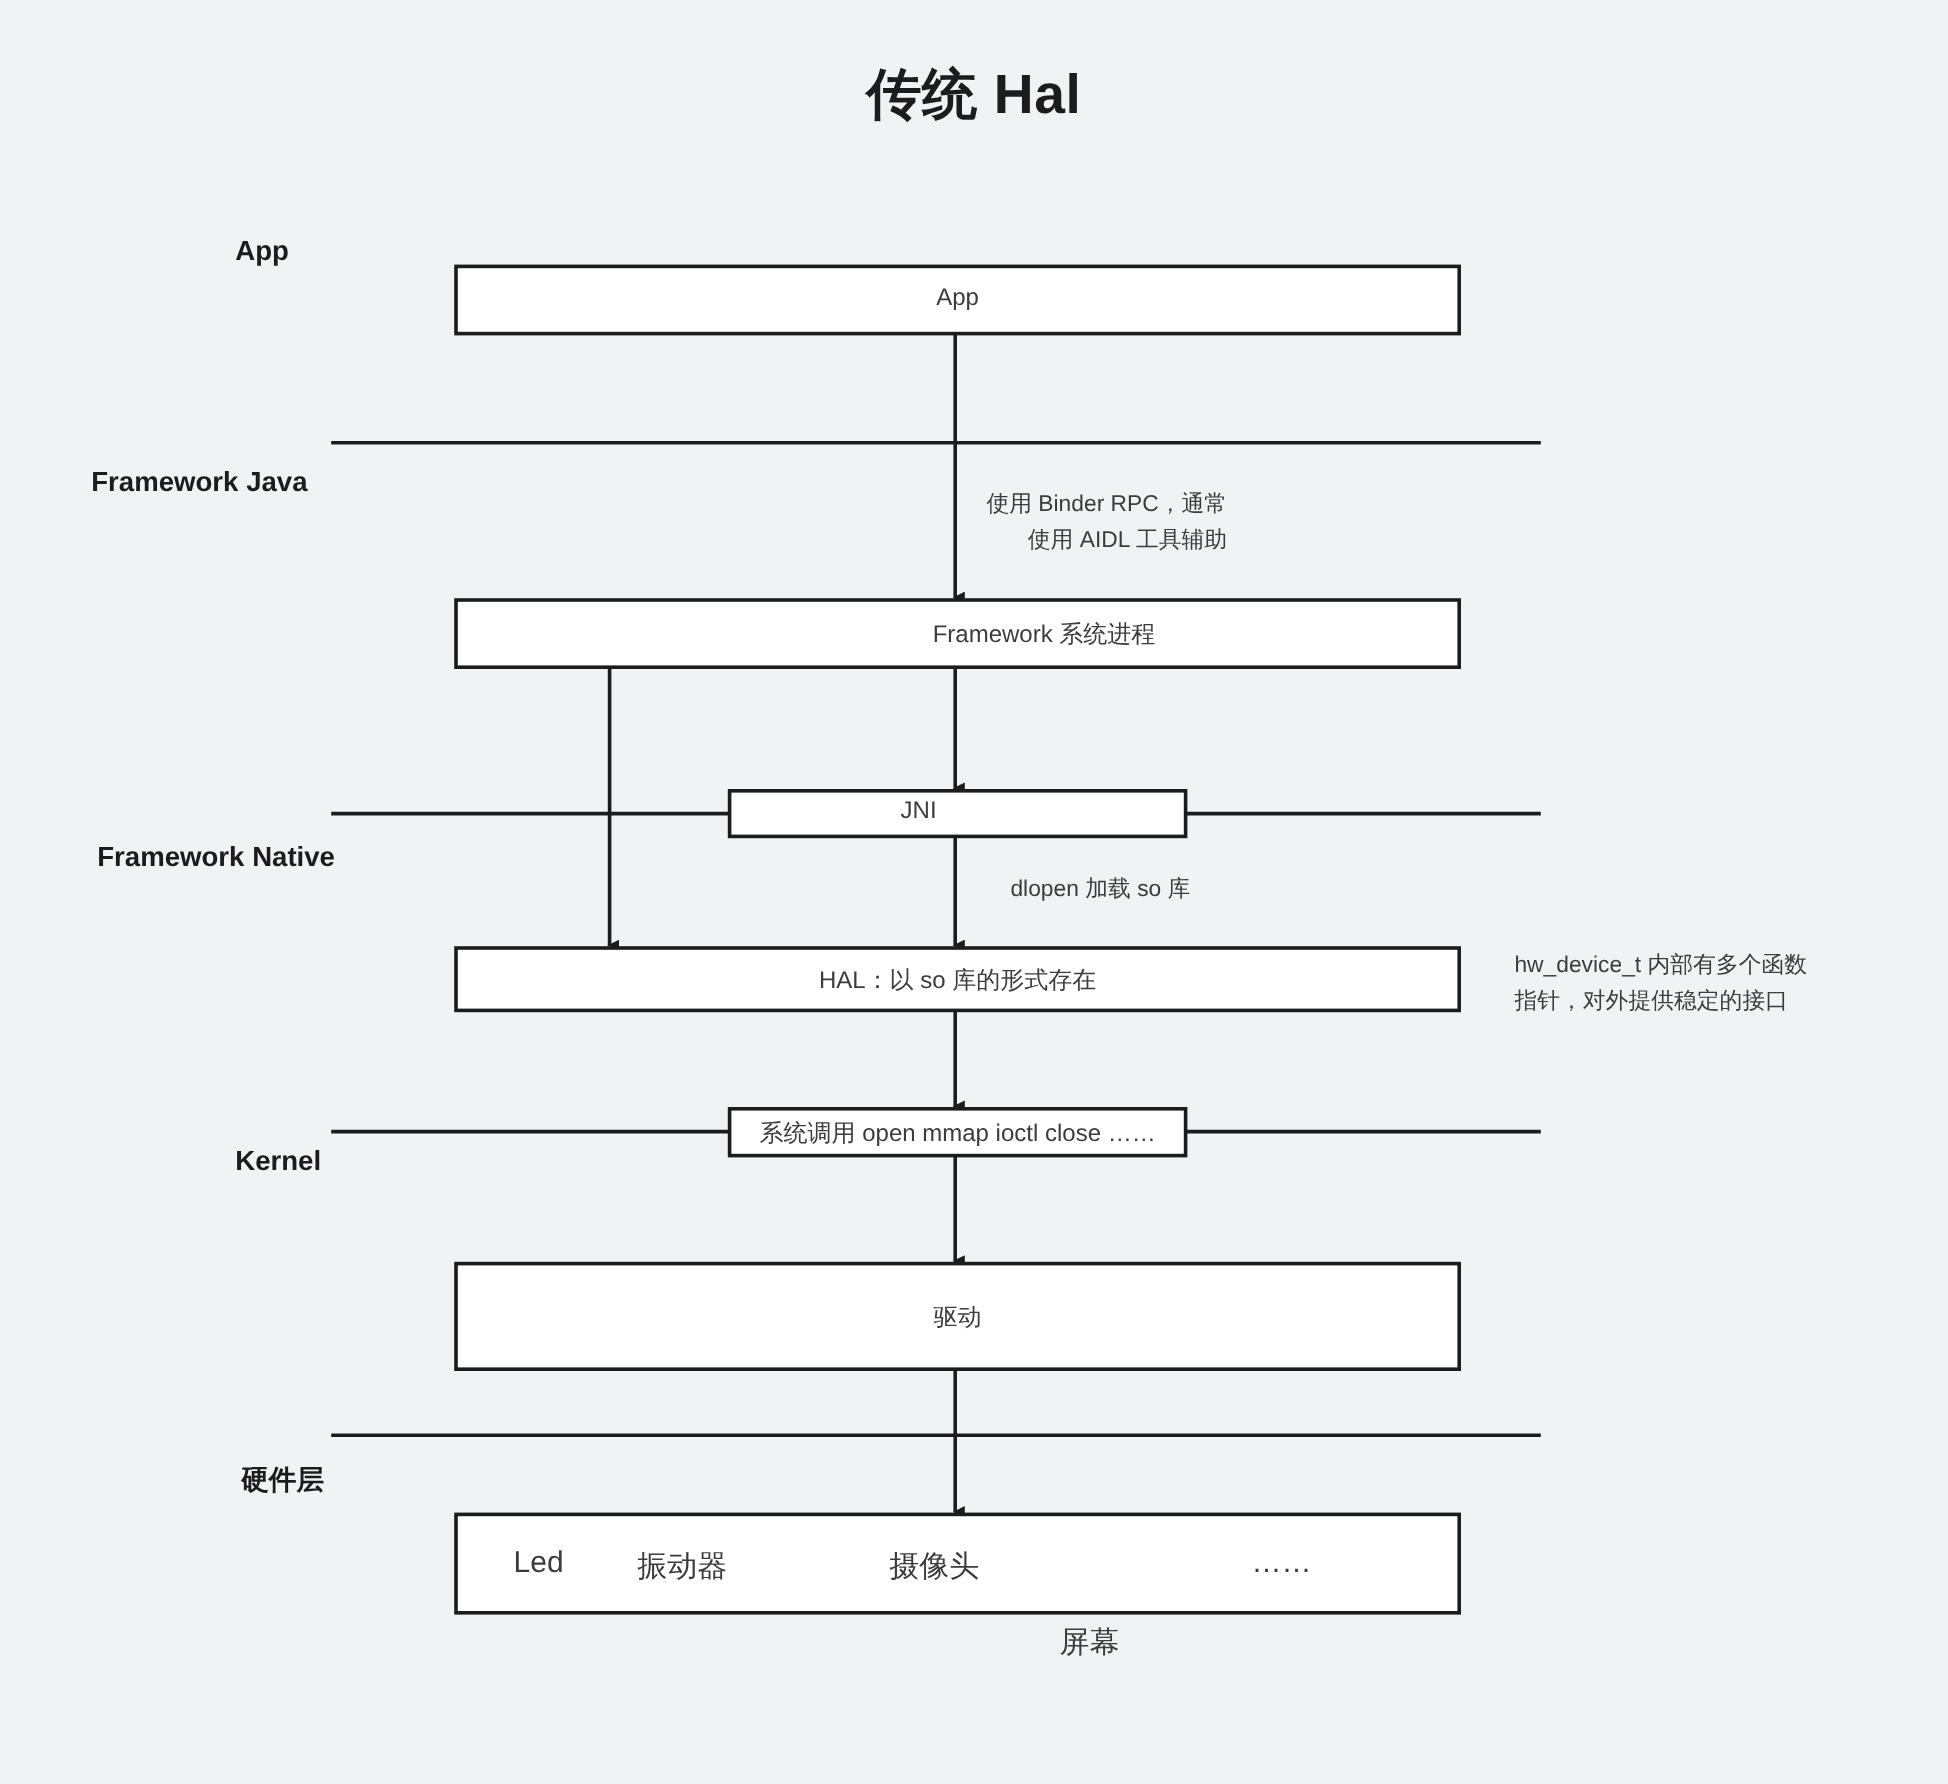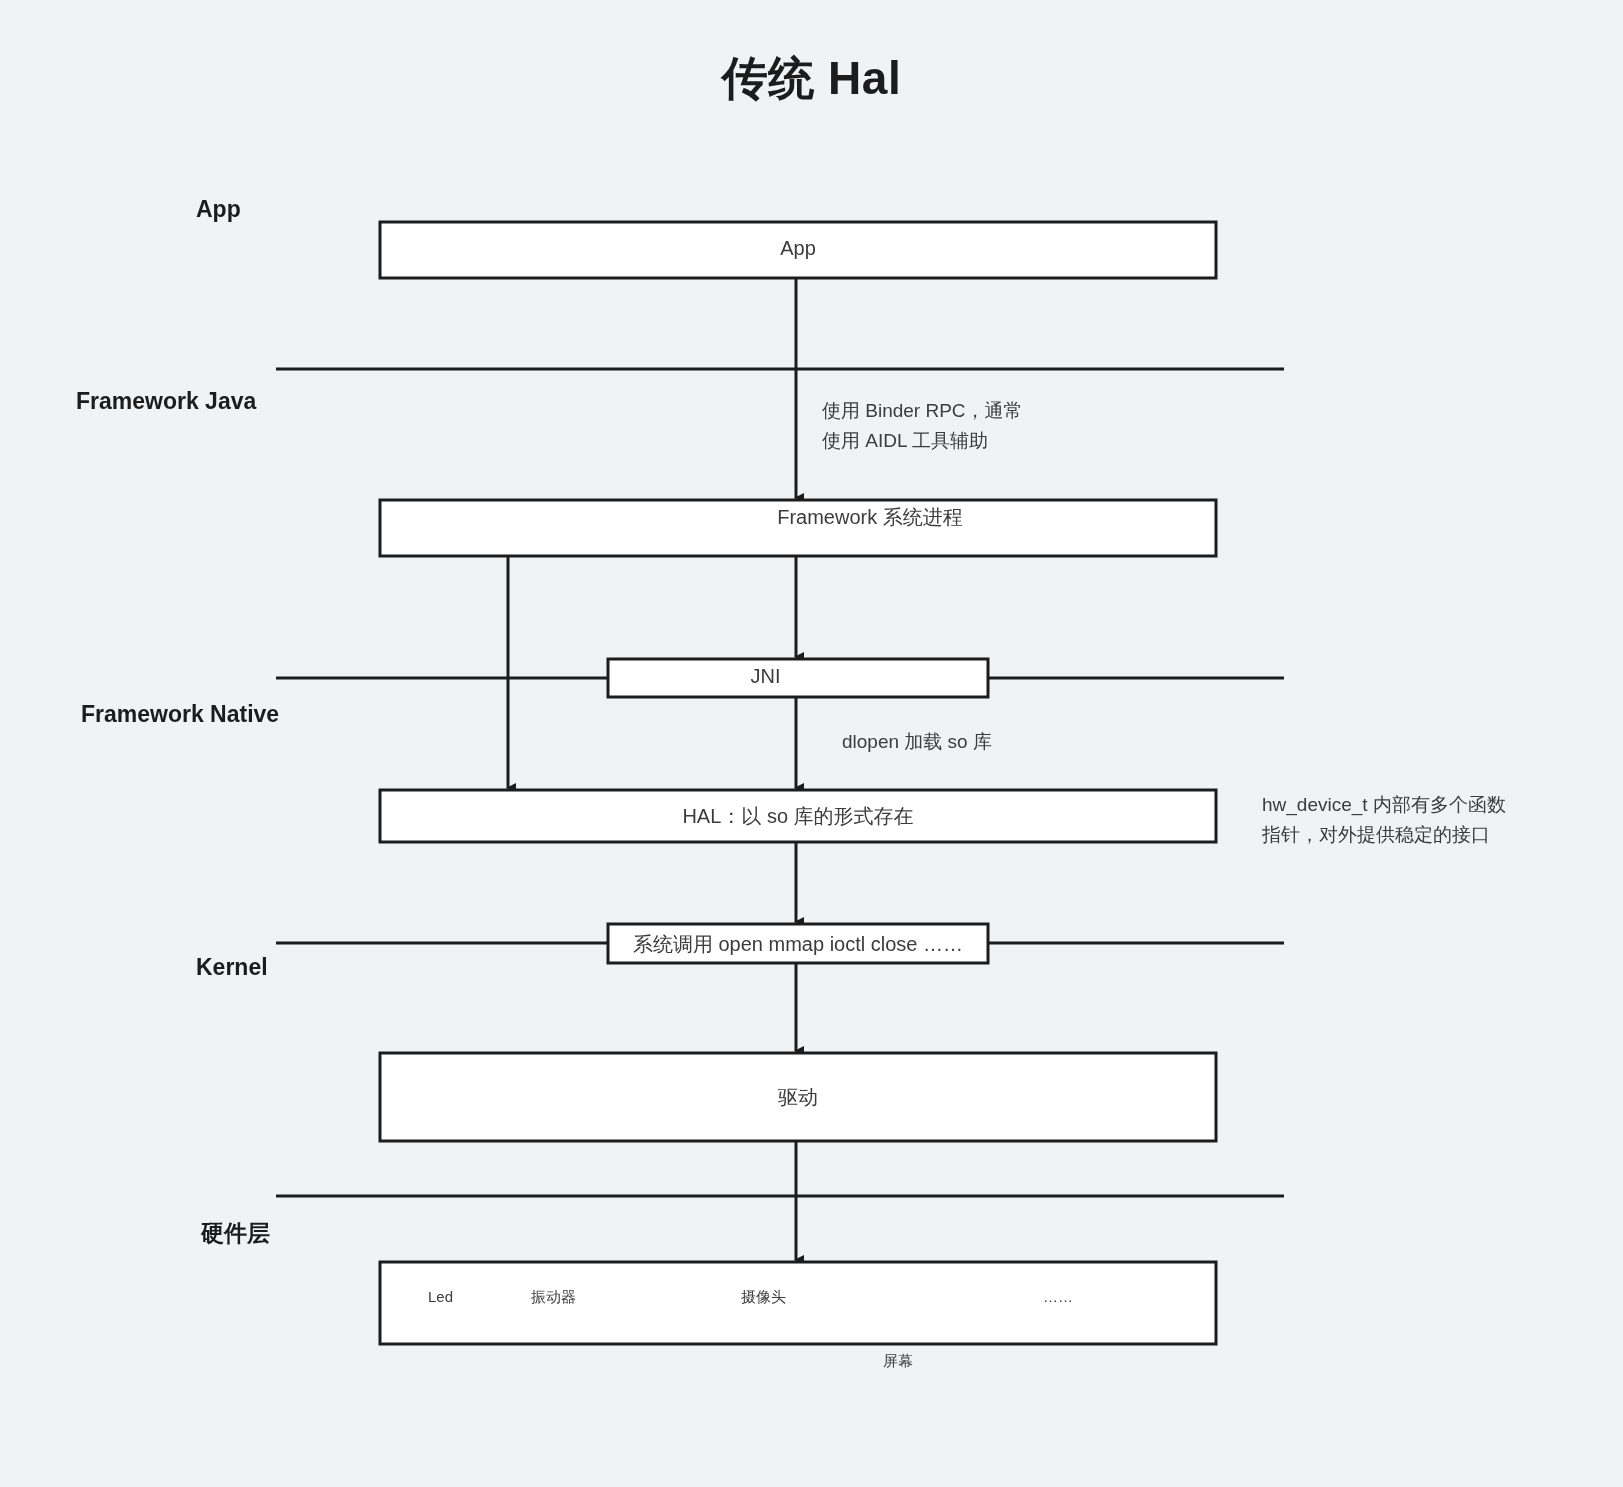--- a/index.html
+++ b/index.html
@@ -56,21 +56,21 @@
   }
   .note {
     position: absolute;
     font-size: 19px;
     line-height: 30px;
     color: #3c3c3c;
     white-space: pre-line;
   }
   .hw-item {
     position: absolute;
-    font-size: 15px;
+    font-size: 25px;
     color: #3c3c3c;
     white-space: nowrap;
   }
 </style>
 </head>
 <body>
 
 <div id="diagram-root">
 
   <div class="page-title">传统 Hal</div>
@@ -109,28 +109,28 @@
 
   <div id="layer-label-group">
       <div class="layer-label" style="left: 196px; top: 196px;">App</div>
       <div class="layer-label" style="left: 76px; top: 388px;">Framework Java</div>
       <div class="layer-label" style="left: 81px; top: 701px;">Framework Native</div>
       <div class="layer-label" style="left: 196px; top: 954px;">Kernel</div>
       <div class="layer-label" style="left: 201px; top: 1218px;">硬件层</div>
     </div>
   <div id="box-label-group">
       <div class="box-label" style="left: 380px; top: 237px; width: 836px;">App</div>
-      <div class="box-label" style="left: 380px; top: 504px; width: 980px;">Framework 系统进程</div>
+      <div class="box-label" style="left: 380px; top: 515px; width: 980px;">Framework 系统进程</div>
       <div class="box-label" style="left: 608px; top: 665px; width: 315px;">JNI</div>
       <div class="box-label" style="left: 380px; top: 803px; width: 836px;">HAL：以 so 库的形式存在</div>
       <div class="box-label" style="left: 608px; top: 930.5px; width: 380px;">系统调用 open mmap ioctl close ……</div>
       <div class="box-label" style="left: 380px; top: 1084px; width: 836px;">驱动</div>
     </div>
   <div id="note-group">
-      <div class="note" style="left: 822px; top: 396px;">使用 Binder RPC，通常
+      <div class="note" style="left: 822px; top: 406px; text-align: right;">使用 Binder RPC，通常
 使用 AIDL 工具辅助</div>
       <div class="note" style="left: 822px; top: 727px; margin-left: 20px;">dlopen 加载 so 库</div>
       <div class="note" style="left: 1262px; top: 790px;">hw_device_t 内部有多个函数
 指针，对外提供稳定的接口</div>
     </div>
   <div id="hardware-item-group">
       <div class="hw-item" style="left: 428px; top: 1288px;">Led</div>
       <div class="hw-item" style="left: 531px; top: 1288px;">振动器</div>
       <div class="hw-item" style="left: 713px; top: 1288px; margin-left: 28px;">摄像头</div>
       <div class="hw-item" style="left: 883px; top: 1352px; text-align: center;">屏幕</div>

